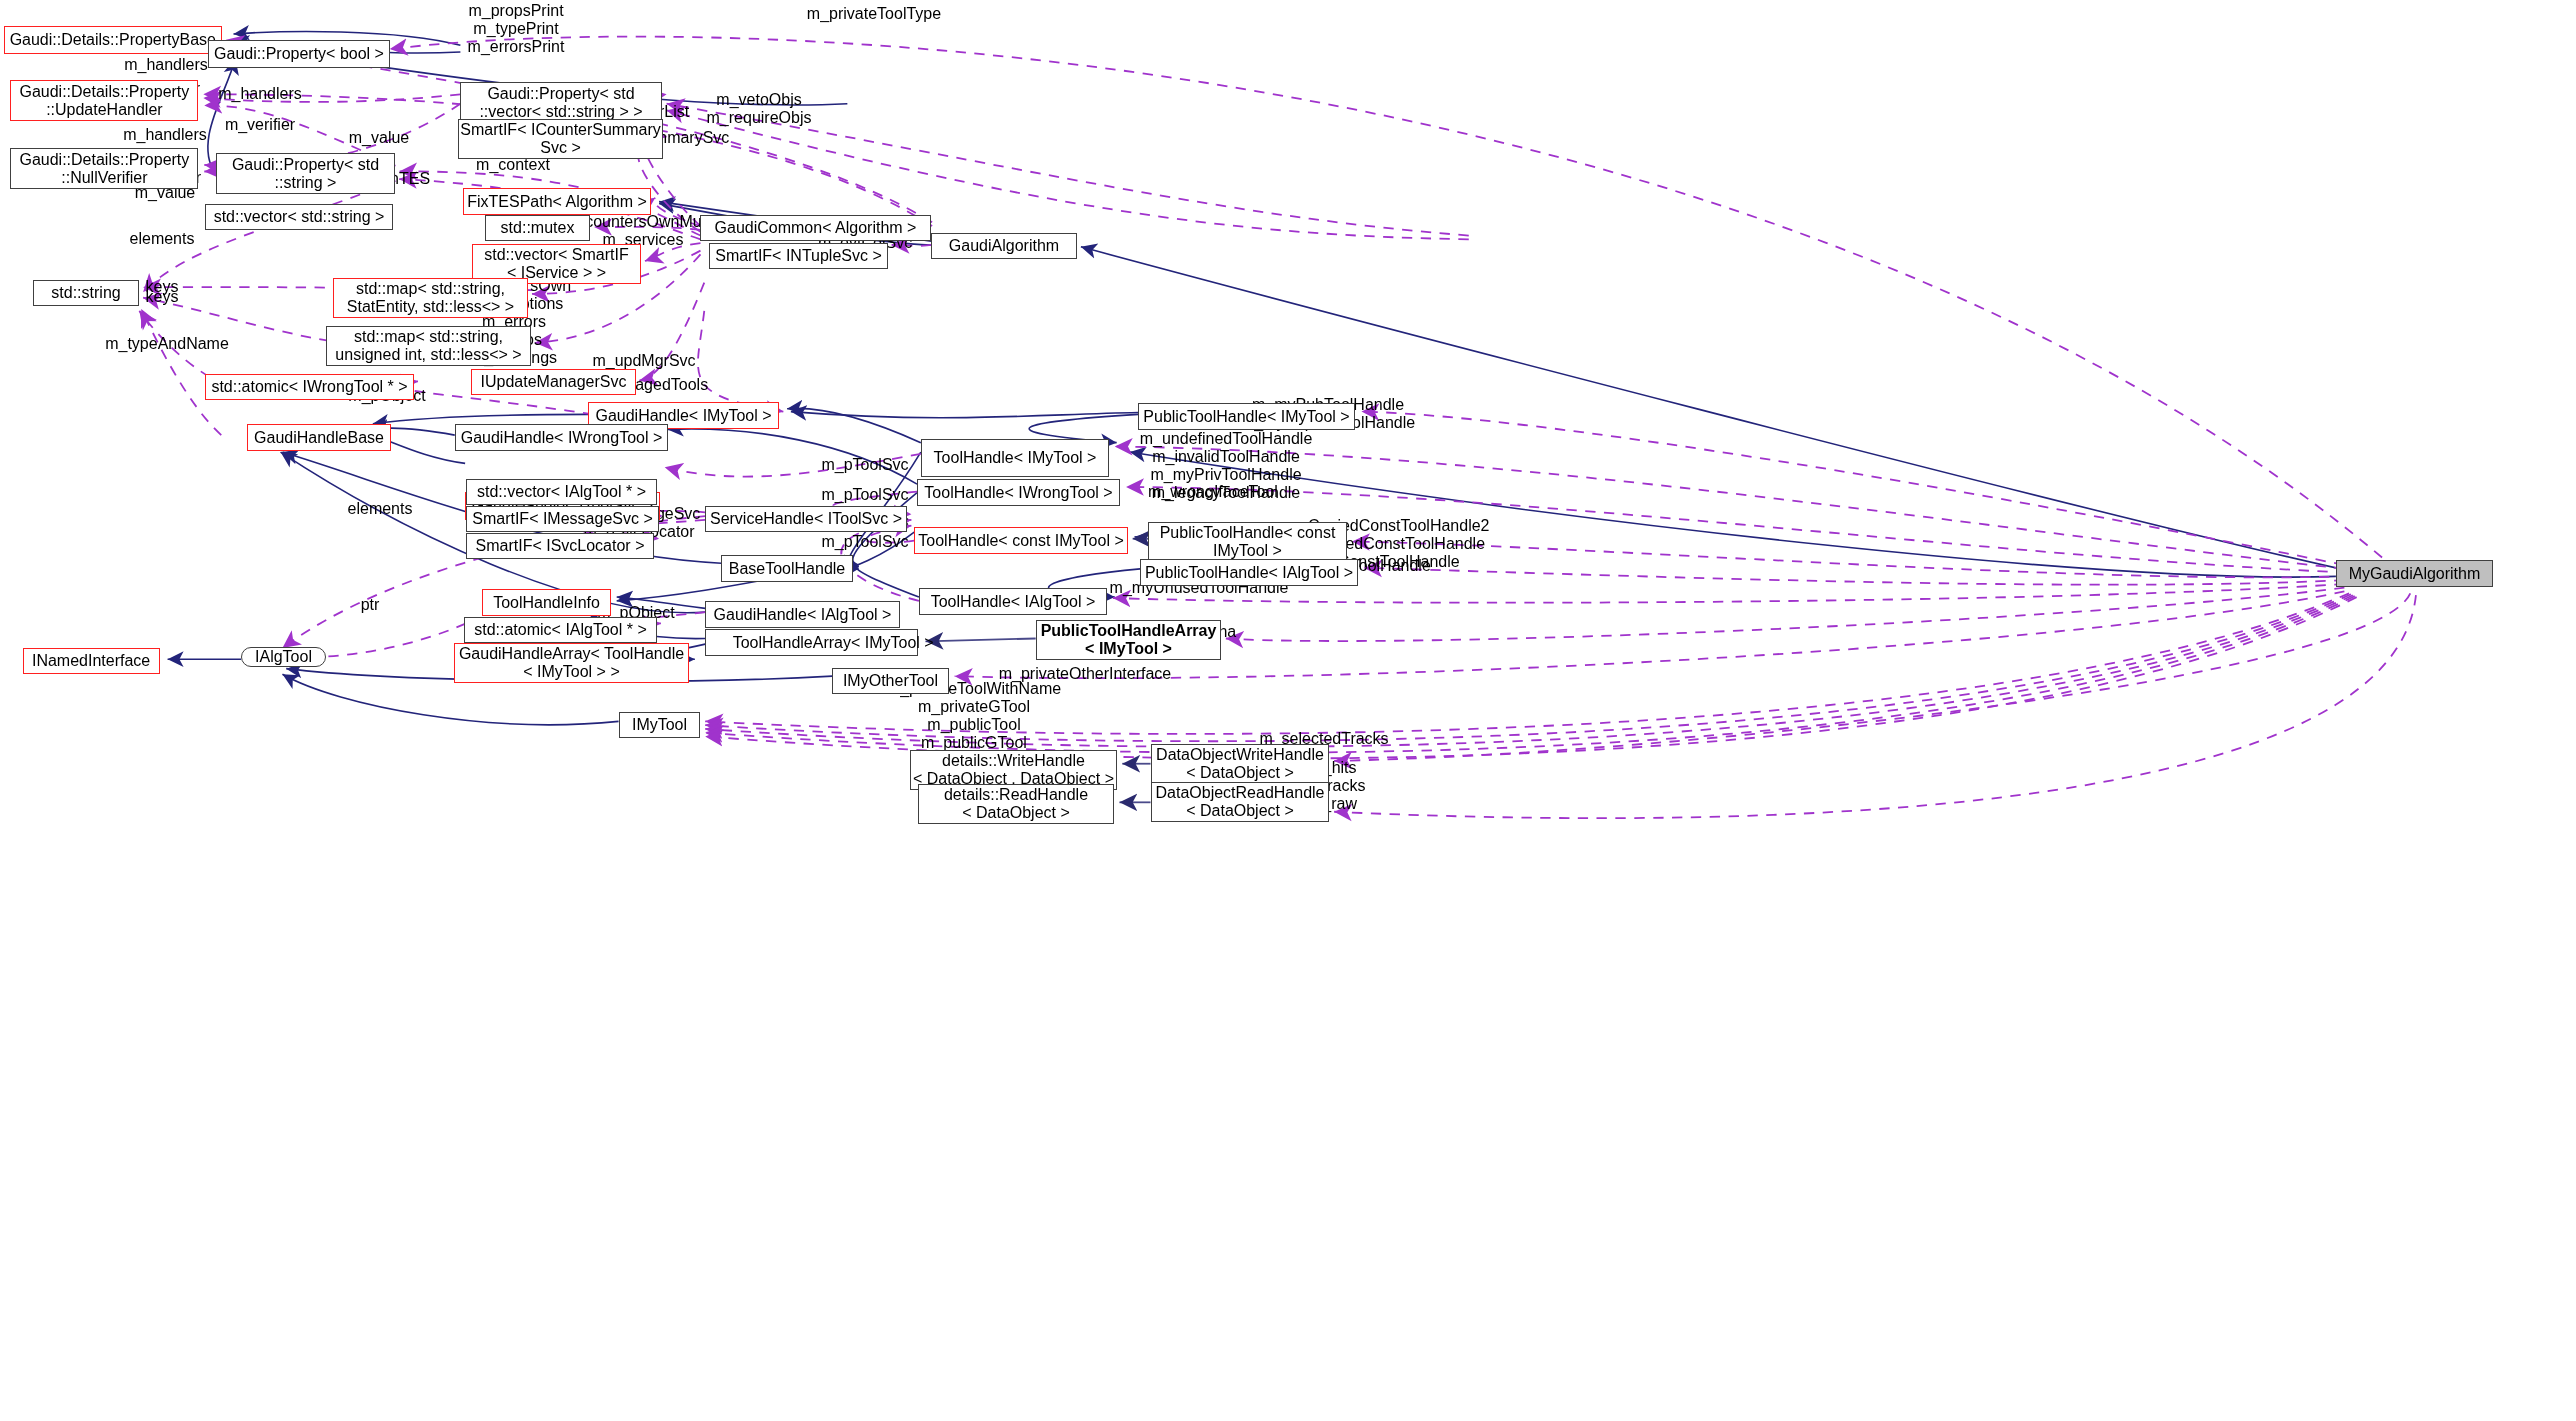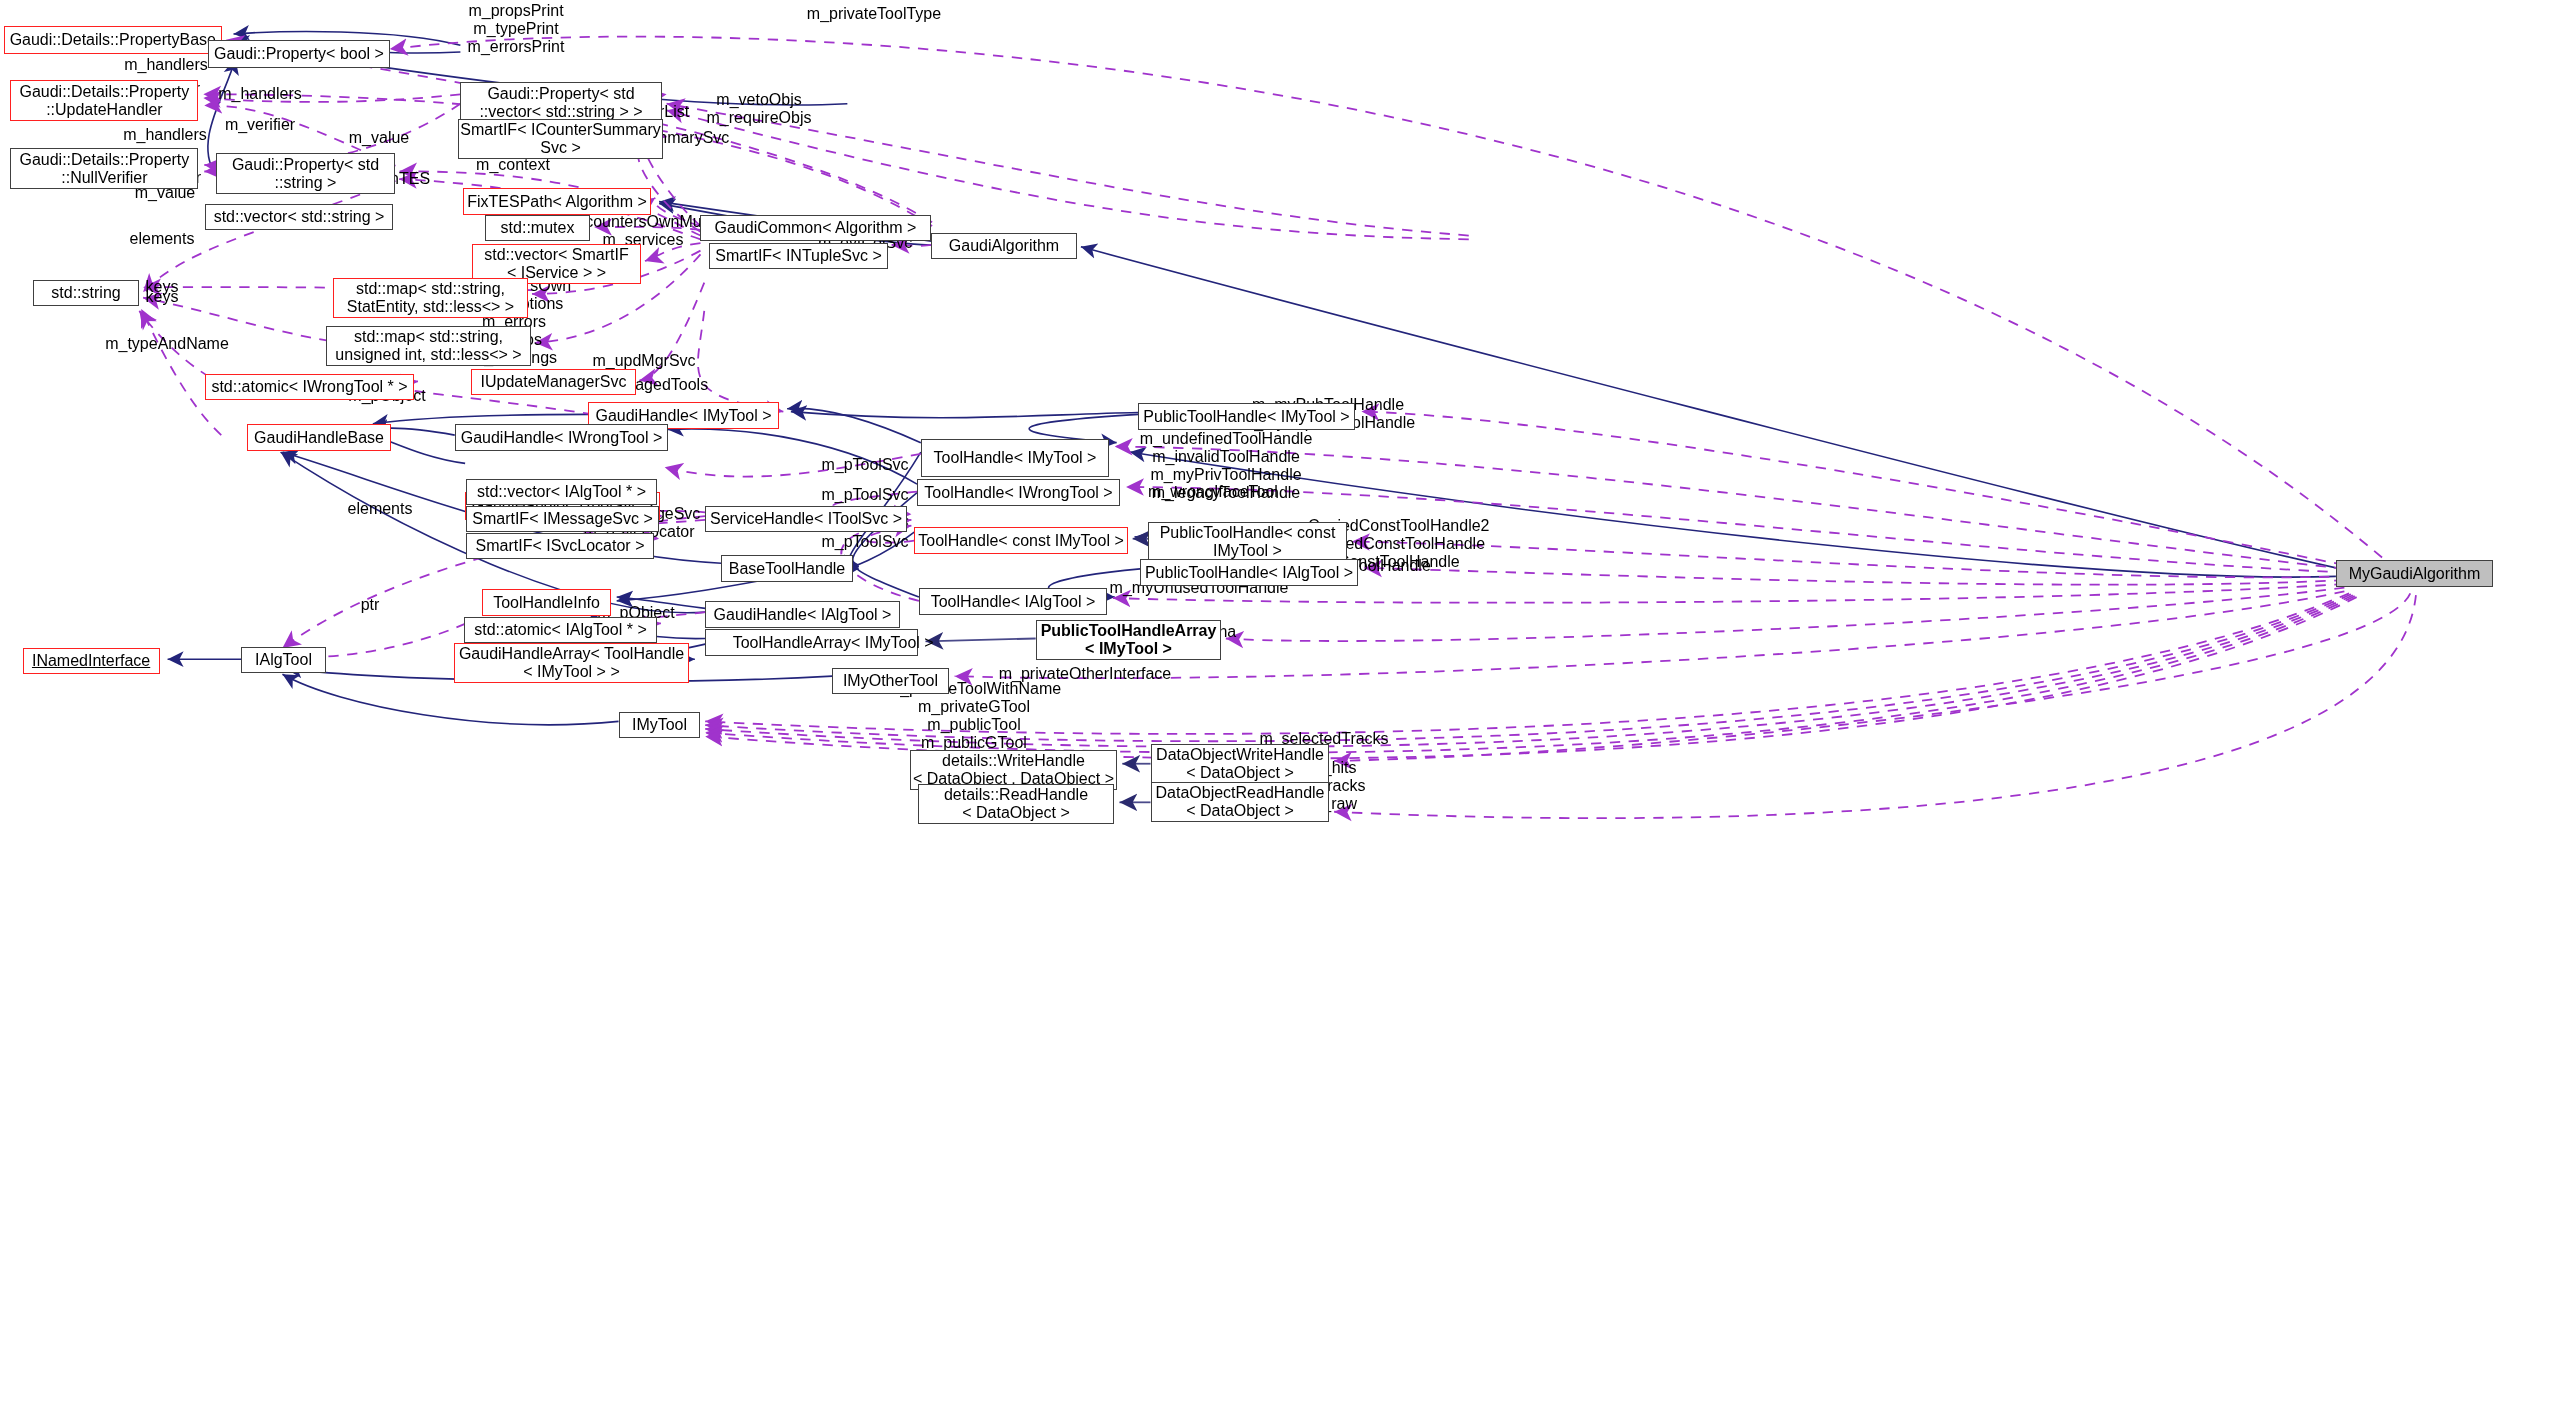--- a/index.html
+++ b/index.html
@@ -180,22 +180,22 @@
       <div class="node focus" style="left: 2336px; top: 560px; width: 157px; height: 27px;">MyGaudiAlgorithm</div>
       <div class="node red" style="left: 482px; top: 589px; width: 129px; height: 27px;">ToolHandleInfo</div>
       <div class="node" style="left: 919px; top: 588px; width: 188px; height: 27px;">ToolHandle&lt; IAlgTool &gt;</div>
       <div class="node" style="left: 705px; top: 601px; width: 195px; height: 27px;">GaudiHandle&lt; IAlgTool &gt;</div>
       <div class="node" style="left: 464px; top: 617px; width: 193px; height: 26px;">std::atomic&lt; IAlgTool * &gt;</div>
       <div class="node" style="left: 705px; top: 629px; width: 213px; height: 27px; padding-left: 48px;">ToolHandleArray&lt; IMyTool &gt;</div>
       <div class="node" style="left: 1036px; top: 620px; width: 185px; height: 40px; font-weight: bold;">PublicToolHandleArray
 &lt; IMyTool &gt;</div>
       <div class="node red" style="left: 454px; top: 643px; width: 235px; height: 40px;">GaudiHandleArray&lt; ToolHandle
 &lt; IMyTool &gt; &gt;</div>
-      <div class="node" style="left: 241px; top: 647px; width: 85px; height: 26px;">IAlgTool</div>
-      <div class="node red" style="left: 22.6px; top: 648px; width: 137px; height: 26px; text-decoration: underline;">INamedInterface</div>
+      <div class="node" style="left: 241px; top: 647px; width: 85px; height: 20px; border-radius: 10px;">IAlgTool</div>
+      <div class="node red" style="left: 22.6px; top: 648px; width: 137px; height: 26px;">INamedInterface</div>
       <div class="node" style="left: 832px; top: 668px; width: 117px; height: 26px;">IMyOtherTool</div>
       <div class="node" style="left: 619px; top: 712px; width: 81px; height: 26px;">IMyTool</div>
       <div class="node" style="left: 910px; top: 750px; width: 207px; height: 40px;">details::WriteHandle
 &lt; DataObject , DataObject &gt;</div>
       <div class="node" style="left: 1151px; top: 744px; width: 178px; height: 40px;">DataObjectWriteHandle
 &lt; DataObject &gt;</div>
       <div class="node" style="left: 918px; top: 784px; width: 196px; height: 40px;">details::ReadHandle
 &lt; DataObject &gt;</div>
       <div class="node" style="left: 1151px; top: 782px; width: 178px; height: 40px;">DataObjectReadHandle
 &lt; DataObject &gt;</div>

